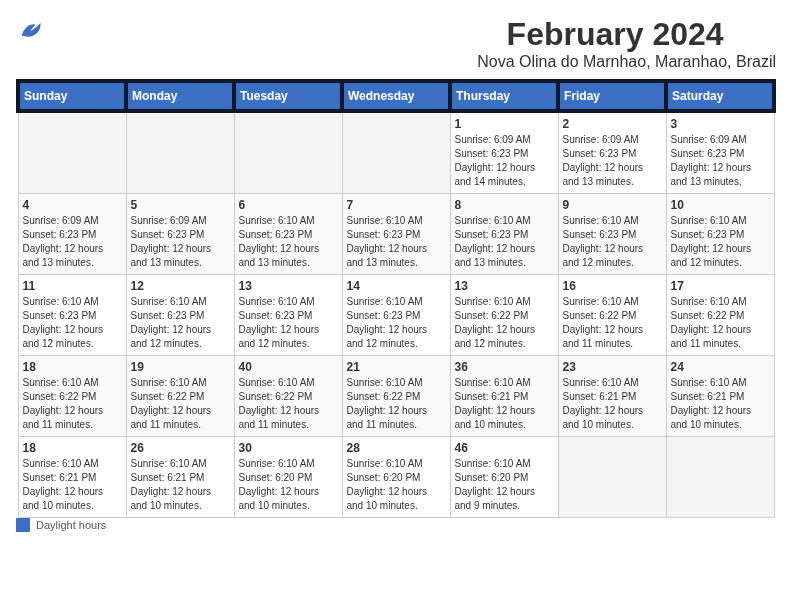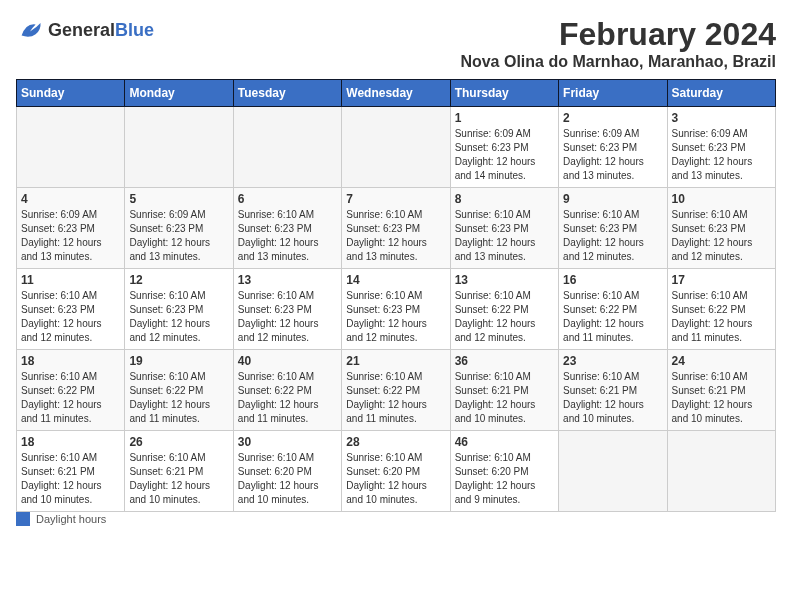--- a/index.html
+++ b/index.html
@@ -29,46 +29,46 @@
     .logo-text-blue {
       font-size: 18px;
       font-weight: bold;
       color: #3a6fc4;
     }
     .logo-bird {
       width: 28px;
       height: 28px;
     }
     .title-section {
-      text-align: right;
+      text-align: center;
     }
     .month-year {
       font-size: 32px;
       font-weight: bold;
       color: #333;
     }
     .location {
       font-size: 16px;
-      font-weight: bold;
+      font-weight: normal;
       color: #333;
       margin-left: 23px;
     }
     table {
       width: 100%;
       border-collapse: collapse;
       table-layout: fixed;
     }
     thead tr th {
       background-color: #3a6fc4;
       color: #fff;
       font-size: 12px;
       font-weight: bold;
       padding: 6px 4px;
       text-align: left;
-      border: 1px solid #0f172a;
+      border: 4px solid #0f172a;
     }
     tbody tr td {
       border: 1px solid #ccc;
       vertical-align: top;
       padding: 4px;
       font-size: 10px;
       color: #333;
       height: 80px;
       background: #fff;
     }
@@ -106,23 +106,20 @@
     }
   </style>
 </head>
 <body>
 
 <div class="header-section">
   <div class="logo">
     <svg class="logo-bird" viewBox="0 0 40 40" xmlns="http://www.w3.org/2000/svg">
       <path d="M8 28 Q14 10 28 12 Q22 18 20 22 Q30 16 35 10 Q36 20 28 26 Q20 32 8 28Z" fill="#3a6fc4"></path>
     </svg>
-    <div>
-      <span class="logo-text-general">General</span><span class="logo-text-blue">Blue</span>
-    </div>
   </div>
   <div class="title-section">
     <div class="month-year">February 2024</div>
     <div class="location">Nova Olina do Marnhao, Maranhao, Brazil</div>
   </div>
 </div>
 
 <table>
   <thead>
     <tr>

